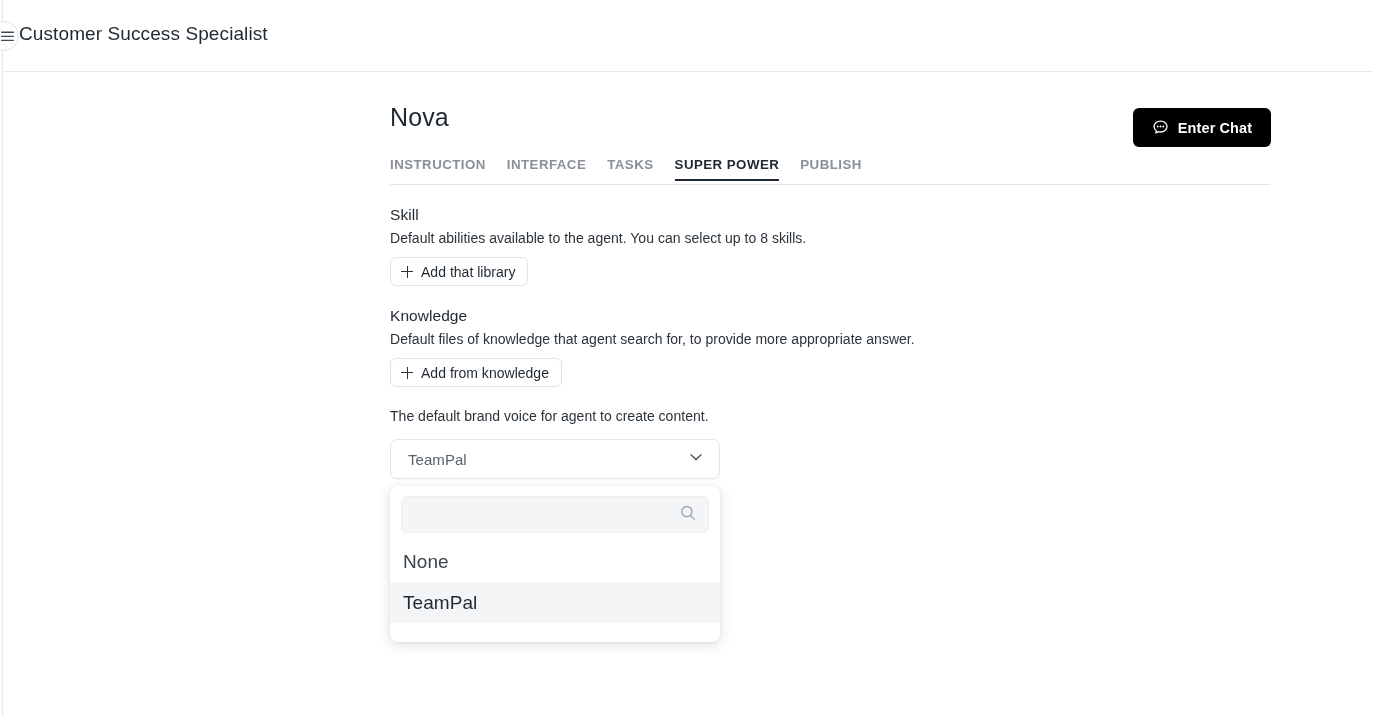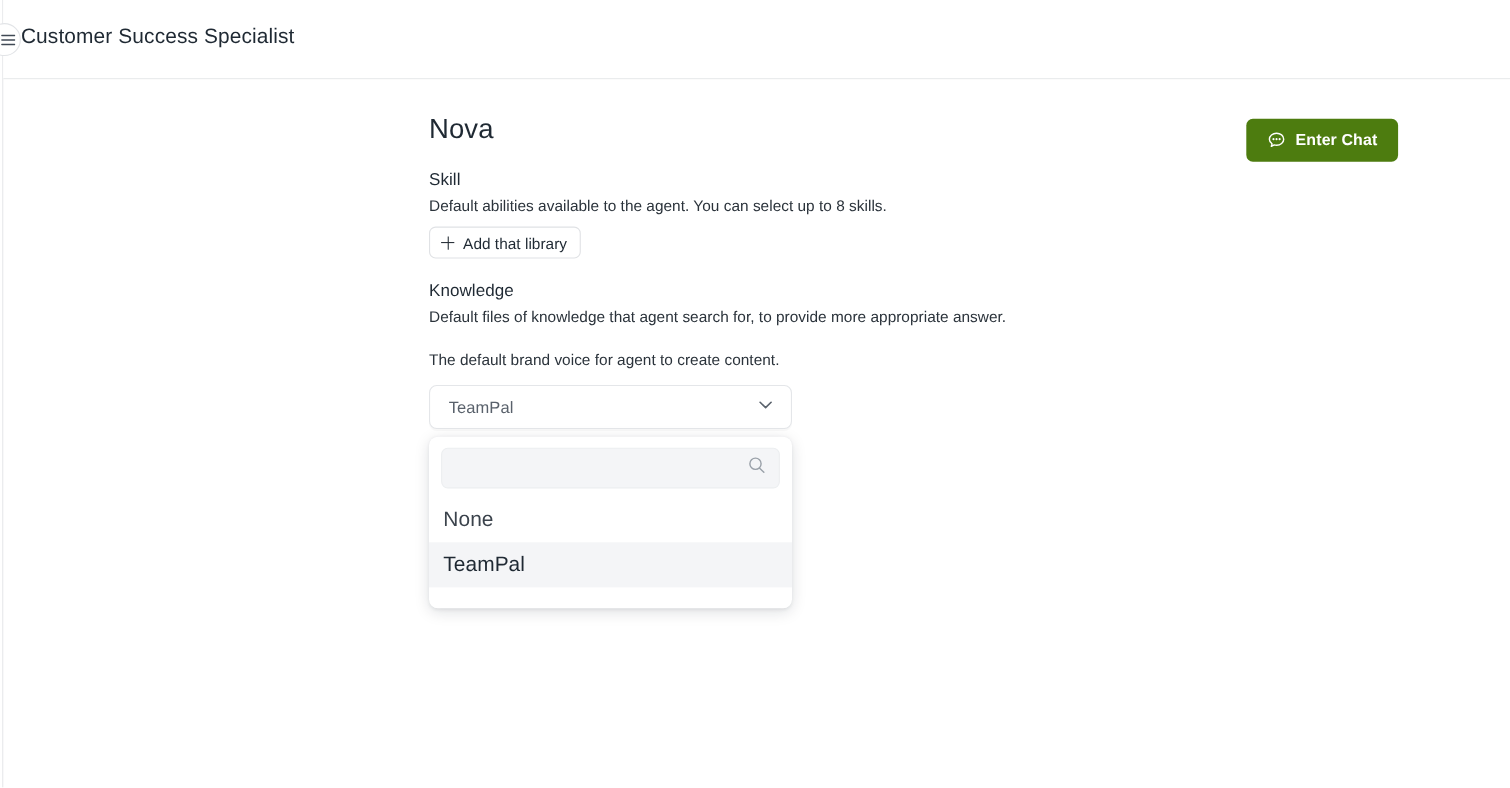--- a/index.html
+++ b/index.html
@@ -86,21 +86,21 @@
     letter-spacing: 0.1px;
   }
 
   
   .enter-chat {
     position: absolute;
     left: 1133px;
     top: 108px;
     width: 138px;
     height: 39px;
-    background: #4d7c0f;
+    background: #000000;
     color: #ffffff;
     border: none;
     border-radius: 6px;
     display: flex;
     align-items: center;
     justify-content: center;
     gap: 9px;
     font-family: "Liberation Sans", sans-serif;
     font-size: 14.5px;
     font-weight: 700;
@@ -292,33 +292,44 @@
         <circle cx="11.3" cy="7.5" r="0.95" fill="#ffffff"></circle>
       </svg>
     </span>
     <span>Enter Chat</span>
   </button>
 
   <div class="content">
 
     <div class="page-title">Nova</div>
 
+    <div class="tabs">
+      <button class="tab">INSTRUCTION</button>
+      <button class="tab">INTERFACE</button>
+      <button class="tab">TASKS</button>
+      <button class="tab active">SUPER POWER</button>
+      <button class="tab">PUBLISH</button>
+    </div>
 
     <div class="section">
       <div class="section-title">Skill</div>
       <div class="section-desc">Default abilities available to the agent. You can select up to 8 skills.</div>
       <button class="outline-button">
         <span class="plus-icon"></span>
         <span>Add that library</span>
       </button>
     </div>
 
     <div class="section">
       <div class="section-title">Knowledge</div>
       <div class="section-desc">Default files of knowledge that agent search for, to provide more appropriate answer.</div>
+      <button class="outline-button">
+        <span class="plus-icon"></span>
+        <span>Add from knowledge</span>
+      </button>
     </div>
 
     <div class="section">
       <div class="section-desc">The default brand voice for agent to create content.</div>
 
       <div class="select-wrap">
         <div class="select-box">
           <span class="select-value">TeamPal</span>
           <span class="chevron">
             <svg width="18" height="18" viewBox="0 0 18 18" fill="none">

